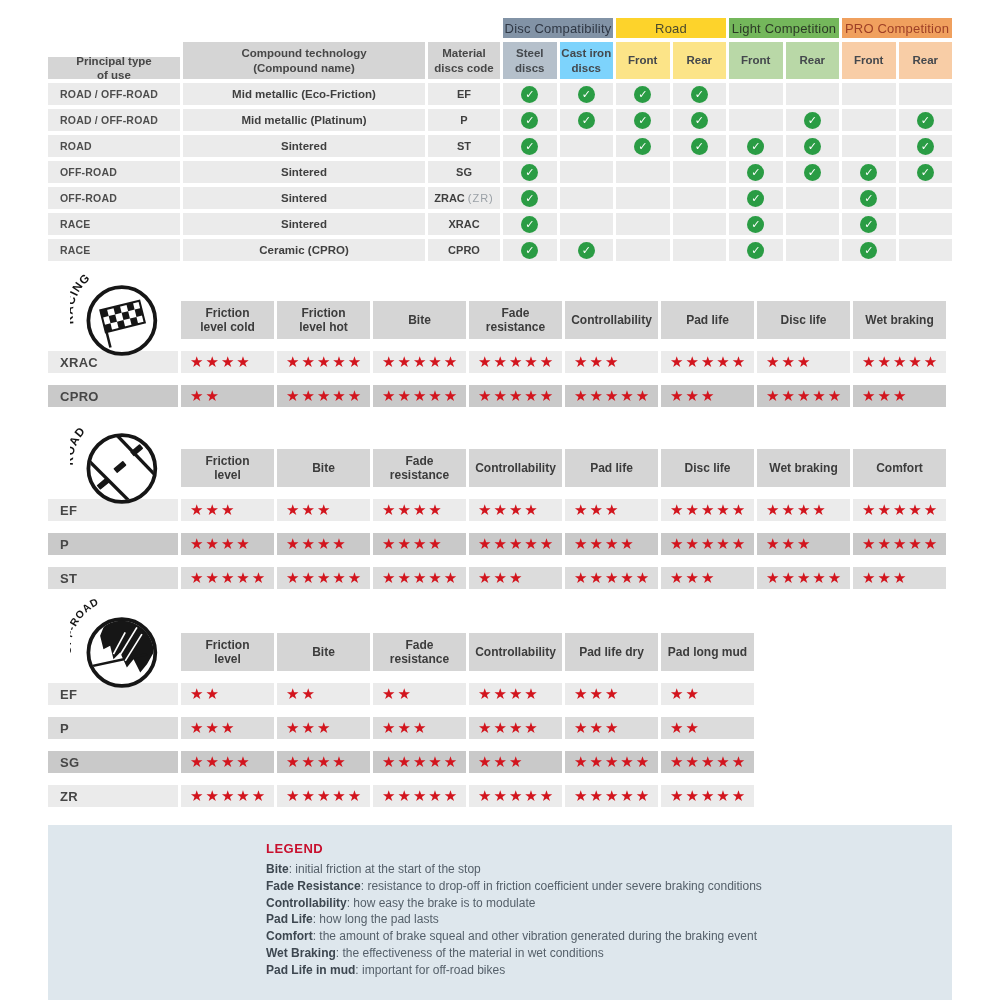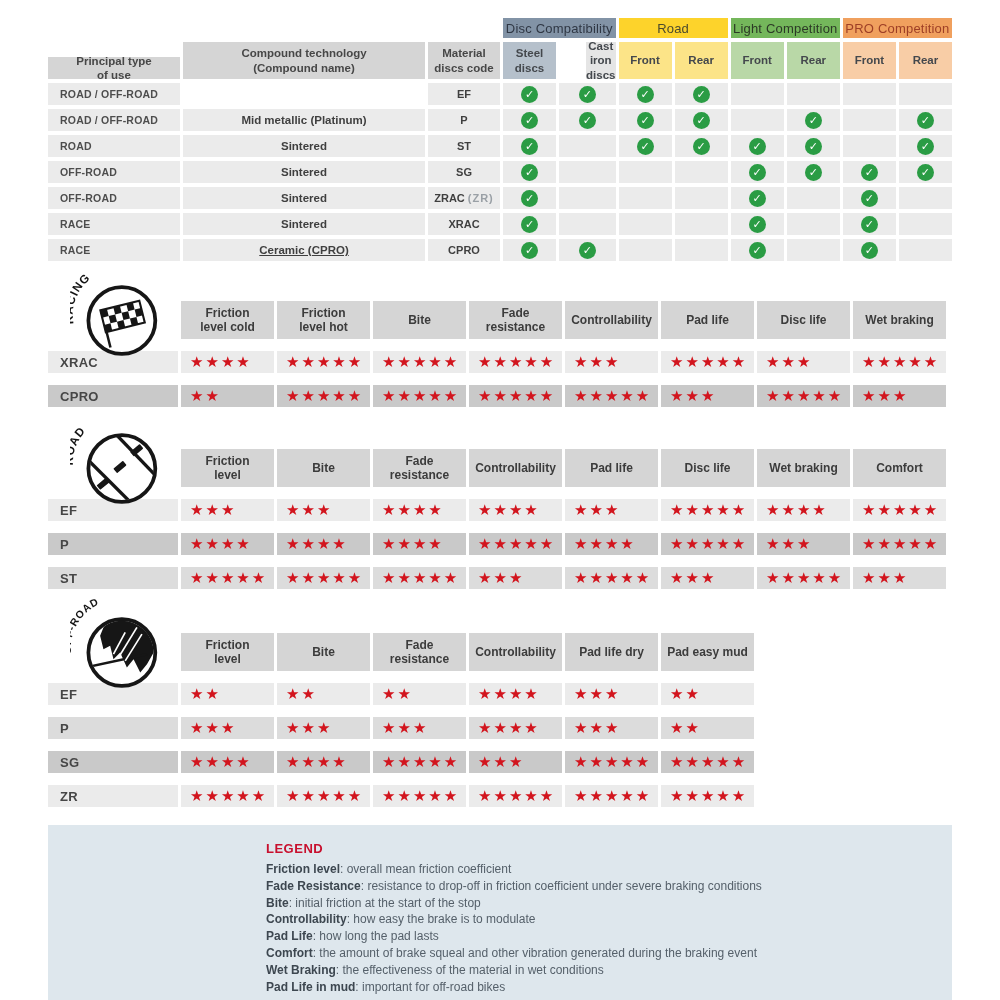--- a/index.html
+++ b/index.html
@@ -11,21 +11,21 @@
   .compat-grid{display:grid;grid-template-columns:132px 242px 72px repeat(8,1fr);
     grid-template-rows:20px 37px repeat(7,22px);gap:4px 3px;width:904px}
   .cg-head{display:flex;align-items:center;justify-content:center;font-size:13px;font-weight:400;letter-spacing:.2px}
   .th-main,.th-sub{display:flex;align-items:center;justify-content:center;text-align:center;
     font-size:11.5px;font-weight:700;white-space:pre-line;line-height:1.25;color:#44484d}
   .th-main{background:#d5d5d5;color:#474747}
   .cell{background:#ebebeb;display:flex;align-items:center;justify-content:center;font-size:11px}
   .cell.use{justify-content:flex-start;padding-left:12px;font-weight:700;font-size:10.5px;letter-spacing:.2px;color:#4d4d4d}
   .cell.tech{font-weight:700;font-size:11.5px;color:#3f3f3f}
   .cell.code{font-weight:700;font-size:11px;color:#3f3f3f}
-  .cell.code .note{color:#9aa0a6;font-weight:700;margin-left:3px;letter-spacing:1px}
+  .cell.code .note{color:#9aa0a6;font-weight:400;margin-left:3px;letter-spacing:1px}
   .check{width:17px;height:17px;border-radius:50%;background:#2a9c44;color:#fff;font-size:11px;font-weight:700;
     display:flex;align-items:center;justify-content:center;line-height:1}
 
   
   .rating-section{position:relative;width:904px}
   .rating-grid{display:grid;grid-template-rows:38px;grid-auto-rows:22px;gap:12px 3px;width:max-content}
   .rt-spacer{background:transparent}
   .rt-head{background:#d5d5d5;display:flex;align-items:center;justify-content:center;text-align:center;
     font-size:12px;font-weight:700;white-space:pre-line;line-height:1.2;color:#3c3c3c}
   .rt-label{display:flex;align-items:center;padding-left:12px;font-size:13px;font-weight:700;color:#464646;letter-spacing:.3px}
@@ -54,29 +54,30 @@
       <div class="cg-head" style="grid-area: 1 / 8 / auto / span 2; background: rgb(116, 183, 91); color: rgb(44, 58, 38);">Light Competition</div>
       <div class="cg-head" style="grid-area: 1 / 10 / auto / span 2; background: rgb(240, 160, 94); color: rgb(158, 63, 38);">PRO Competition</div>
       <div class="th-main" style="grid-area: 2 / 1; margin-top: 15px;">Principal type
 of use</div>
       <div class="th-main" style="grid-area: 2 / 2;">Compound technology
 (Compound name)</div>
       <div class="th-main" style="grid-area: 2 / 3;">Material
 discs code</div>
       <div class="th-sub" style="grid-area: 2 / 4; background: rgb(181, 192, 203);">Steel
 discs</div>
-      <div class="th-sub" style="grid-area: 2 / 5; background: #e5e5e5; margin-left: 27px;">Cast iron
+      <div class="th-sub" style="grid-area: 2 / 5; background: #7dd3fc;">Cast iron
 discs</div>
       <div class="th-sub" style="grid-area: 2 / 6; background: rgb(252, 228, 136);">Front</div>
       <div class="th-sub" style="grid-area: 2 / 7; background: rgb(252, 228, 136);">Rear</div>
       <div class="th-sub" style="grid-area: 2 / 8; background: rgb(185, 216, 167);">Front</div>
       <div class="th-sub" style="grid-area: 2 / 9; background: rgb(185, 216, 167);">Rear</div>
       <div class="th-sub" style="grid-area: 2 / 10; background: rgb(248, 205, 166);">Front</div>
       <div class="th-sub" style="grid-area: 2 / 11; background: rgb(248, 205, 166);">Rear</div>
       <div class="cell use" style="grid-area: 3 / 1;">ROAD / OFF-ROAD</div>
+      <div class="cell tech" style="grid-area: 3 / 2;">Mid metallic (Eco-Friction)</div>
       <div class="cell code" style="grid-area: 3 / 3;">
         <span>EF</span>
       </div>
       <div class="cell check-cell" style="grid-area: 3 / 4;">
         <span class="check">✓</span>
       </div>
       <div class="cell check-cell" style="grid-area: 3 / 5;">
         <span class="check">✓</span>
       </div>
       <div class="cell check-cell" style="grid-area: 3 / 6;">
@@ -195,21 +196,21 @@
       <div class="cell check-cell" style="grid-area: 8 / 7;"></div>
       <div class="cell check-cell" style="grid-area: 8 / 8;">
         <span class="check">✓</span>
       </div>
       <div class="cell check-cell" style="grid-area: 8 / 9;"></div>
       <div class="cell check-cell" style="grid-area: 8 / 10;">
         <span class="check">✓</span>
       </div>
       <div class="cell check-cell" style="grid-area: 8 / 11;"></div>
       <div class="cell use" style="grid-area: 9 / 1;">RACE</div>
-      <div class="cell tech" style="grid-area: 9 / 2; text-decoration: underline;">Ceramic (CPRO)</div>
+      <div class="cell tech" style="grid-area: 9 / 2;">Ceramic (CPRO)</div>
       <div class="cell code" style="grid-area: 9 / 3;">
         <span>CPRO</span>
       </div>
       <div class="cell check-cell" style="grid-area: 9 / 4;">
         <span class="check">✓</span>
       </div>
       <div class="cell check-cell" style="grid-area: 9 / 5;">
         <span class="check">✓</span>
       </div>
       <div class="cell check-cell" style="grid-area: 9 / 6;"></div>
@@ -371,21 +372,21 @@
     </div>
     <div class="rating-grid" style="grid-template-columns: 130px repeat(6, 93px);">
         <div class="rt-spacer" style="grid-area: 1 / 1;"></div>
         <div class="rt-head" style="grid-area: 1 / 2;">Friction
 level</div>
         <div class="rt-head" style="grid-area: 1 / 3;">Bite</div>
         <div class="rt-head" style="grid-area: 1 / 4;">Fade
 resistance</div>
         <div class="rt-head" style="grid-area: 1 / 5;">Controllability</div>
         <div class="rt-head" style="grid-area: 1 / 6;">Pad life dry</div>
-        <div class="rt-head" style="grid-area: 1 / 7;">Pad easy mud</div>
+        <div class="rt-head" style="grid-area: 1 / 7;">Pad long mud</div>
         <div class="rt-label shade-light" style="grid-area: 2 / 1;">EF</div>
         <div class="rt-stars shade-light" style="grid-area: 2 / 2;">★★</div>
         <div class="rt-stars shade-light" style="grid-area: 2 / 3;">★★</div>
         <div class="rt-stars shade-light" style="grid-area: 2 / 4;">★★</div>
         <div class="rt-stars shade-light" style="grid-area: 2 / 5;">★★★★</div>
         <div class="rt-stars shade-light" style="grid-area: 2 / 6;">★★★</div>
         <div class="rt-stars shade-light" style="grid-area: 2 / 7;">★★</div>
         <div class="rt-label shade-medium" style="grid-area: 3 / 1;">P</div>
         <div class="rt-stars shade-medium" style="grid-area: 3 / 2;">★★★</div>
         <div class="rt-stars shade-medium" style="grid-area: 3 / 3;">★★★</div>
@@ -406,23 +407,22 @@
         <div class="rt-stars shade-light" style="grid-area: 5 / 4;">★★★★★</div>
         <div class="rt-stars shade-light" style="grid-area: 5 / 5;">★★★★★</div>
         <div class="rt-stars shade-light" style="grid-area: 5 / 6;">★★★★★</div>
         <div class="rt-stars shade-light" style="grid-area: 5 / 7;">★★★★★</div>
       </div>
   </section>
 
   <div class="legend-panel">
     <div class="legend-title">LEGEND</div>
     <div>
-        <div class="legend-line"><b>Friction level</b>: overall mean friction coefficient</div>
+        <div class="legend-line"><b>Bite</b>: initial friction at the start of the stop</div>
         <div class="legend-line"><b>Fade Resistance</b>: resistance to drop-off in friction coefficient under severe braking conditions</div>
-        <div class="legend-line"><b>Bite</b>: initial friction at the start of the stop</div>
         <div class="legend-line"><b>Controllability</b>: how easy the brake is to modulate</div>
         <div class="legend-line"><b>Pad Life</b>: how long the pad lasts</div>
         <div class="legend-line"><b>Comfort</b>: the amount of brake squeal and other vibration generated during the braking event</div>
         <div class="legend-line"><b>Wet Braking</b>: the effectiveness of the material in wet conditions</div>
         <div class="legend-line"><b>Pad Life in mud</b>: important for off-road bikes</div>
       </div>
   </div>
 
 </div>
 

